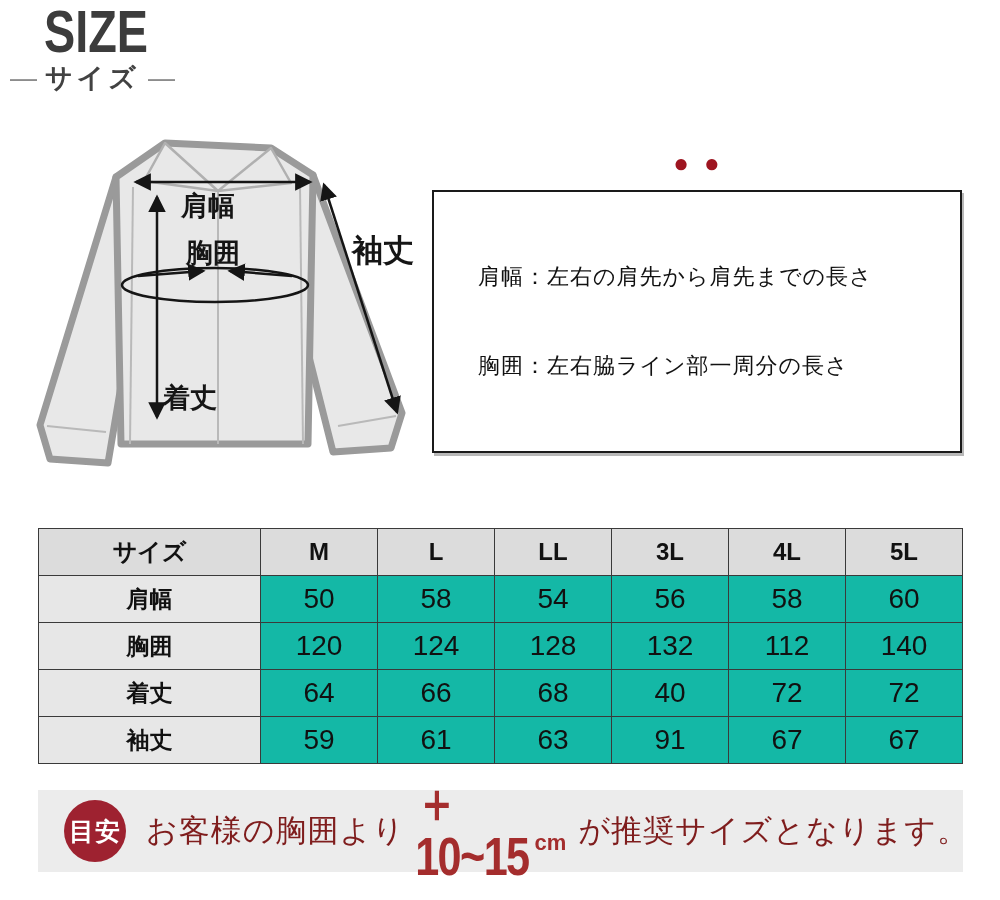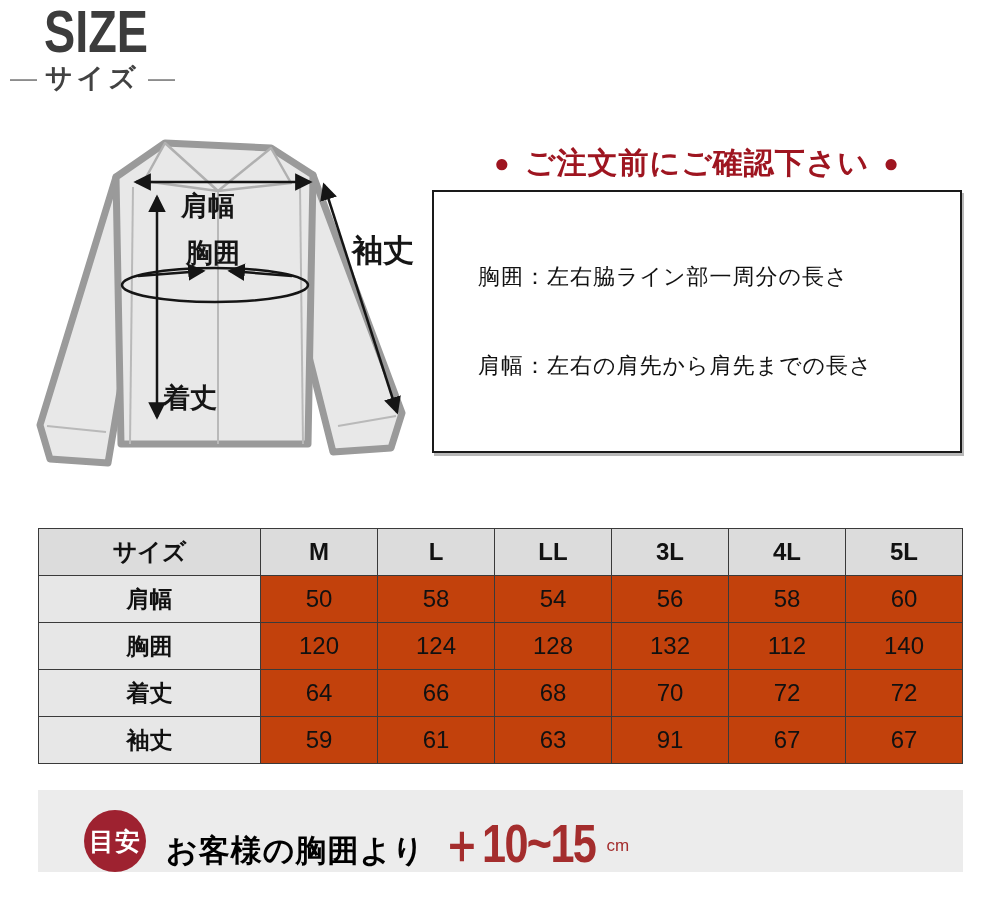--- a/index.html
+++ b/index.html
@@ -55,41 +55,41 @@
   .notice-line{font-size:22px;color:#111;letter-spacing:1px;white-space:nowrap;}
   
   .size-table{
     position:absolute;left:38px;top:528px;border-collapse:collapse;table-layout:fixed;
   }
   .size-table th,.size-table td{
     border:1.5px solid #3a3a3a;height:47px;text-align:center;vertical-align:middle;padding:0;
   }
   .size-table thead th{background:var(--table-header-bg);font-size:24px;font-weight:600;color:#111;}
   .size-table tbody th{background:var(--table-label-bg);font-size:23px;font-weight:bold;color:#111;}
-  .size-table tbody td{background:#c2410c;font-size:24px;font-weight:normal;color:#111;}
+  .size-table tbody td{background:#14b8a6;font-size:28px;font-weight:normal;color:#111;}
   .col-label{width:222px;}
   .col-size{width:117px;}
   
   .guide-bar{
     position:absolute;left:38px;top:790px;width:925px;height:82px;
-    background:var(--guide-bar-bg);display:flex;align-items:flex-end;padding-left:46px;
+    background:var(--guide-bar-bg);display:flex;align-items:center;padding-left:26px;
   }
   .guide-badge{
     flex:0 0 auto;width:62px;height:62px;border-radius:50%;background:var(--badge-red);
     color:#fff;display:flex;align-items:center;justify-content:center;
     font-size:25px;font-weight:bold;letter-spacing:1px;margin-right:20px;
   }
-  .g-text{font-size:31px;font-weight:bold;color:#000000;letter-spacing:1px;white-space:nowrap;}
+  .g-text{font-size:31px;font-weight:normal;color:#7f1d1d;letter-spacing:1px;white-space:nowrap;}
   .g-num{
     display:inline-block;font-size:54px;font-weight:bold;color:var(--highlight-red);
     transform:scaleX(0.8);transform-origin:center bottom;line-height:1;
     letter-spacing:-2px;margin:0 -8px 0 -4px;position:relative;top:-2px;
   }
   .g-unit{
-    font-size:17px;font-weight:normal;color:var(--highlight-red);
+    font-size:22px;font-weight:bold;color:var(--highlight-red);
     align-self:flex-end;margin:0 12px 16px 0;
   }
 </style>
 </head>
 <body>
 
 <div class="page">
 
   <div class="size-en">SIZE</div>
   <div class="size-ja">
@@ -127,30 +127,29 @@
     <line class="measure" x1="272" y1="151" x2="210" y2="146" marker-end="url(#ah)"></line>
 
     <text class="measure-label" x="188" y="90">肩幅</text>
     <text class="measure-label" x="193" y="137">胸囲</text>
     <text class="measure-label" x="170" y="282">着丈</text>
     <text class="measure-label big" x="363" y="136">袖丈</text>
   </svg>
 
   <div class="notice-heading">
     <span class="dot">●</span>
-    <span>ご注文前にご確認下さい</span>
     <span class="dot">●</span>
   </div>
 
   <div class="notice-box">
     <div class="notice-line">
-      <span>胸囲</span><span>：</span><span>左右脇ライン部一周分の長さ</span>
+      <span>肩幅</span><span>：</span><span>左右の肩先から肩先までの長さ</span>
     </div>
     <div class="notice-line">
-      <span>肩幅</span><span>：</span><span>左右の肩先から肩先までの長さ</span>
+      <span>胸囲</span><span>：</span><span>左右脇ライン部一周分の長さ</span>
     </div>
   </div>
 
   <table class="size-table">
     <colgroup>
       <col class="col-label">
         <col class="col-size">
         <col class="col-size">
         <col class="col-size">
       <col class="col-size">
@@ -185,21 +184,21 @@
         <td>128</td>
         <td>132</td>
         <td>112</td>
         <td>140</td>
       </tr>
       <tr>
         <th>着丈</th>
         <td>64</td>
         <td>66</td>
         <td>68</td>
-        <td>70</td>
+        <td>40</td>
         <td>72</td>
         <td>72</td>
       </tr>
       <tr>
         <th>袖丈</th>
         <td>59</td>
         <td>61</td>
         <td>63</td>
         <td>91</td>
         <td>67</td>
@@ -208,15 +207,16 @@
     </tbody>
   </table>
 
   <div class="guide-bar">
     <div class="guide-badge">
       <span>目安</span>
     </div>
     <span class="g-text">お客様の胸囲より</span>
     <span class="g-num">＋10~15</span>
     <span class="g-unit">cm</span>
+    <span class="g-text">が推奨サイズとなります。</span>
   </div>
 
 </div>
 
 </body></html>

